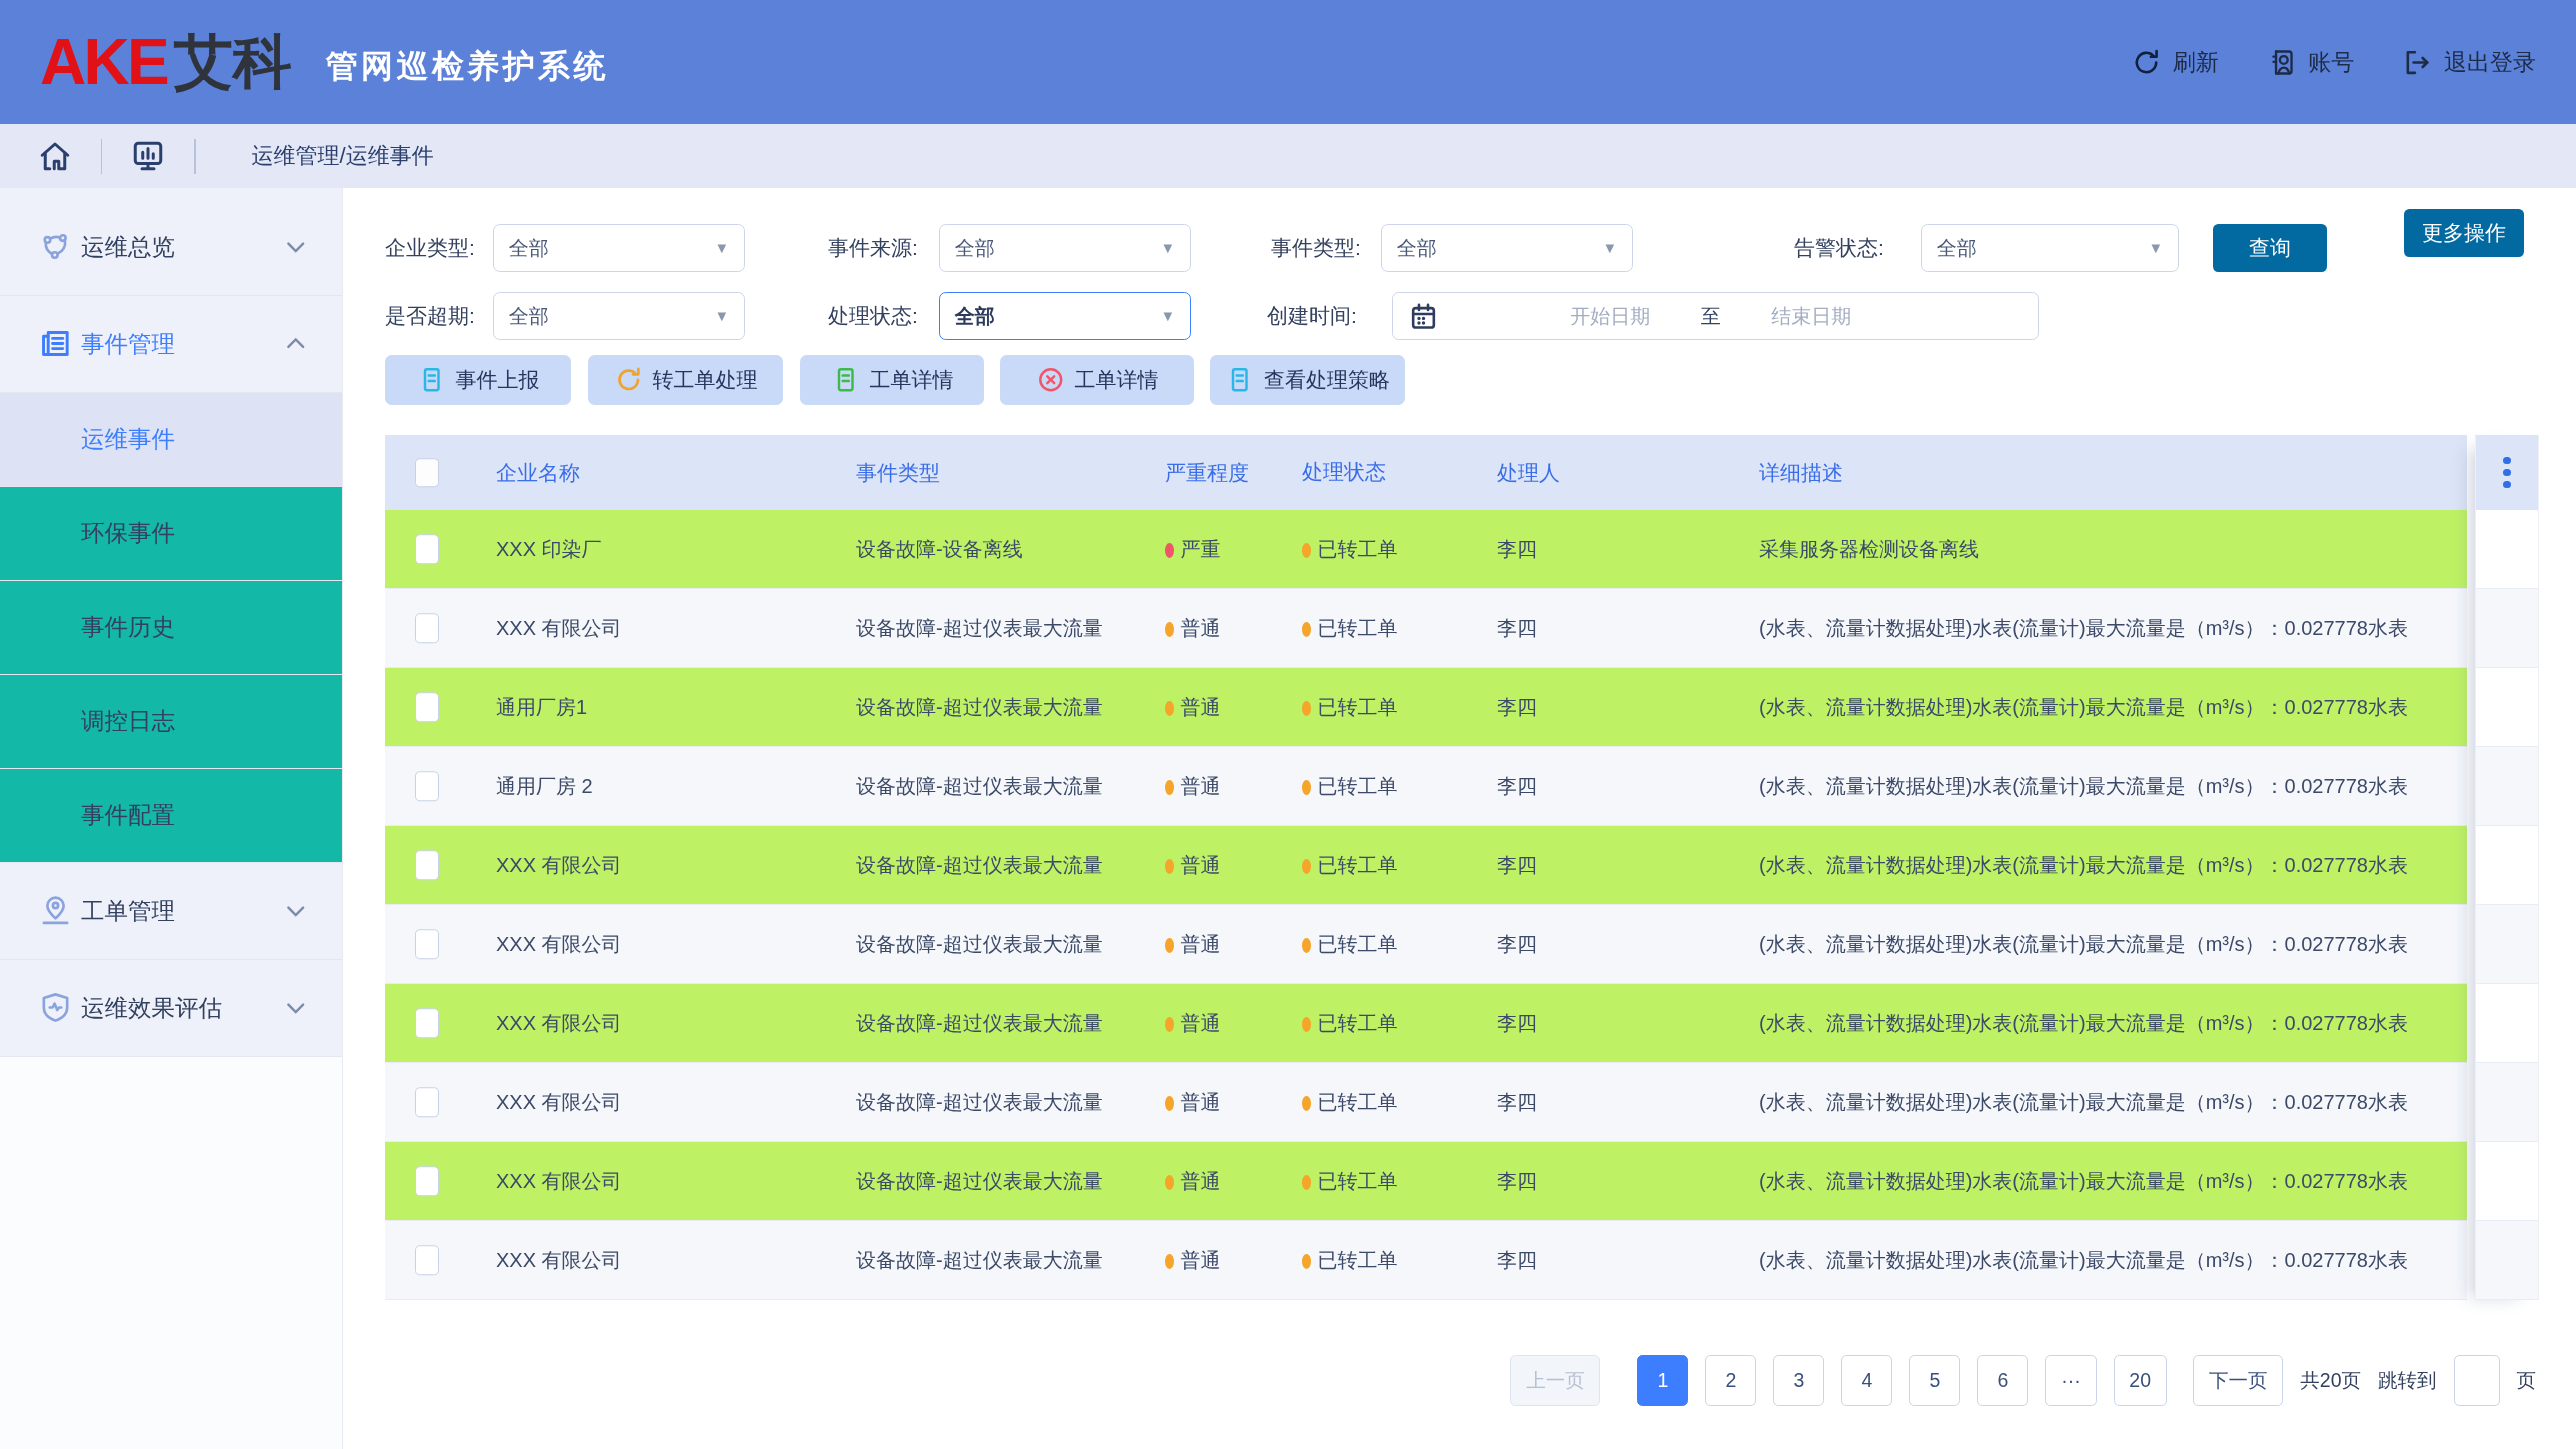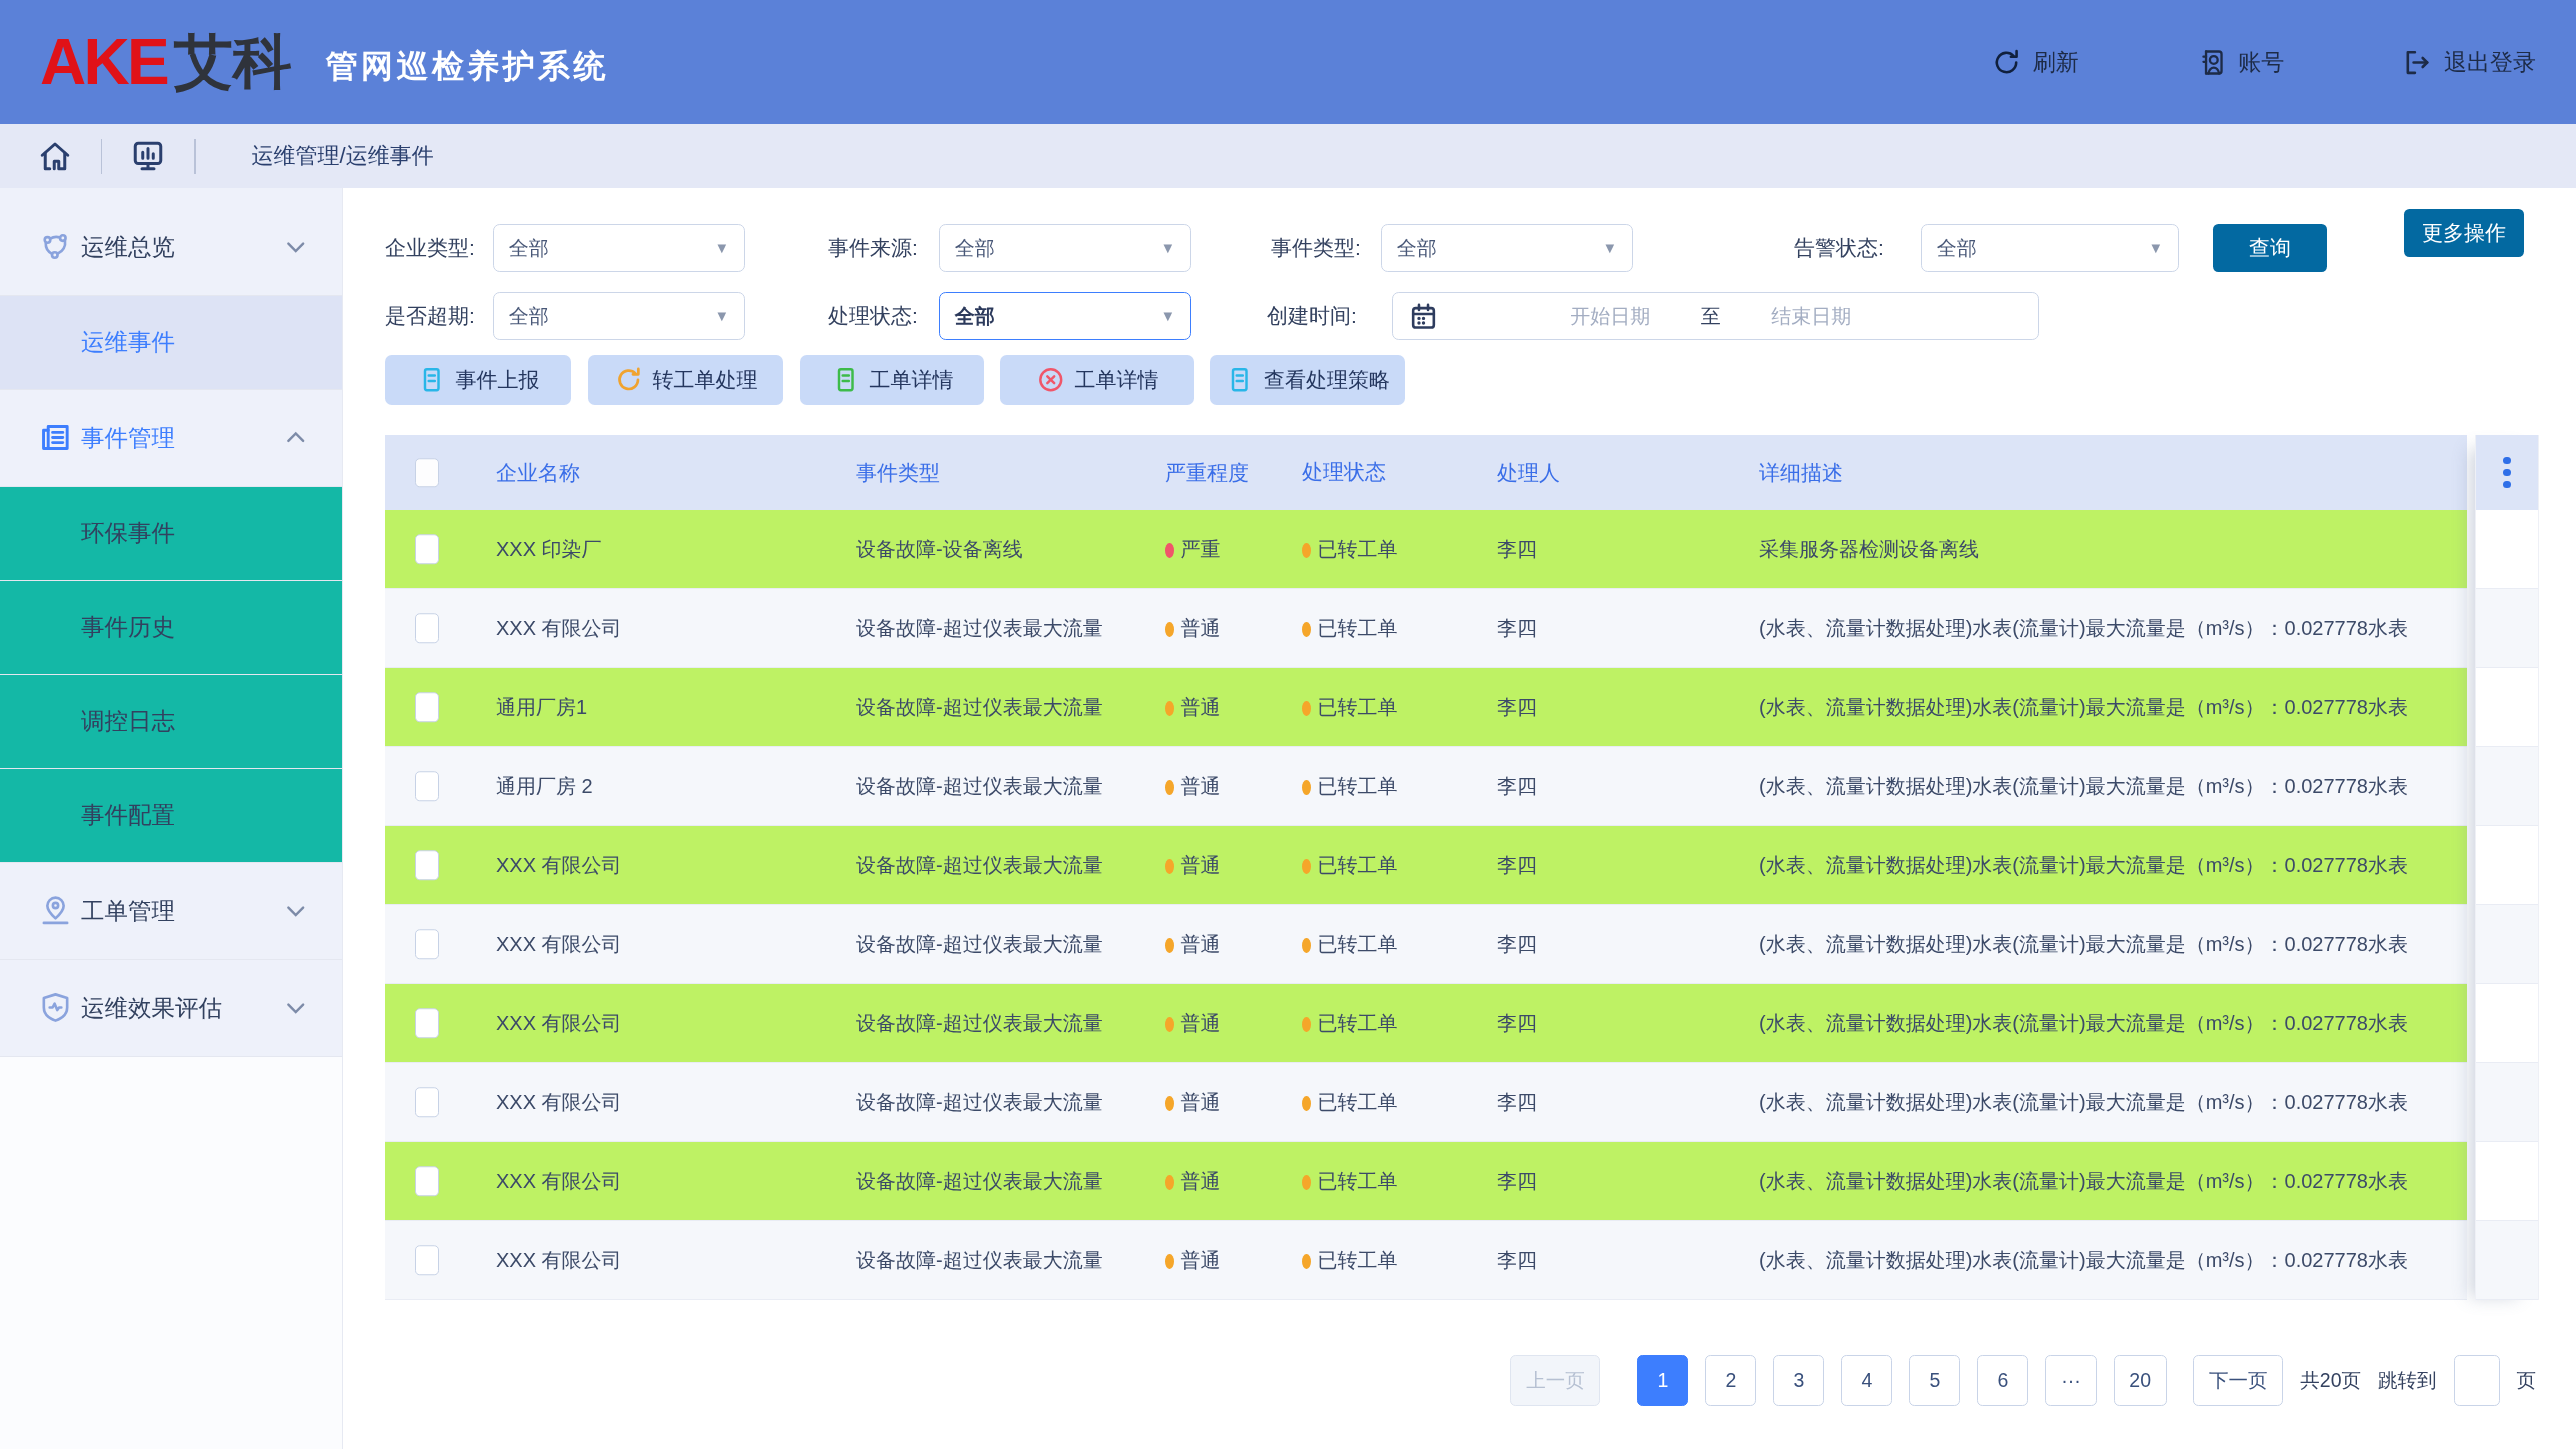--- a/index.html
+++ b/index.html
@@ -3,21 +3,21 @@
 <meta charset="utf-8">
 <style>
   * { margin:0; padding:0; box-sizing:border-box; }
   html,body { width:2576px; height:1449px; overflow:hidden; background:#fff;
     font-family:"Liberation Sans","DejaVu Sans",sans-serif; }
   
   .app-header { height:124px; background:#5b81d8; display:flex; align-items:center; padding:0 40px; }
   .logo-en { font-size:64px; font-weight:900; color:#e01218; letter-spacing:-2.7px; line-height:1; }
   .logo-cn { font-size:59px; font-weight:900; color:#2f333b; margin-left:6.7px; line-height:1; }
   .app-title { font-size:32px; font-weight:700; color:#fff; letter-spacing:3.4px; margin-left:34px; margin-top:9.4px; }
-  .header-actions { margin-left:auto; display:flex; align-items:center; gap:118px; }
+  .header-actions { margin-left:auto; display:flex; align-items:center; gap:48px; }
   .header-action { display:flex; align-items:center; gap:10.7px; color:#1d2b47; font-size:23px; cursor:pointer; }
   .header-action svg { width:31px; height:31px; }
   
   .breadcrumb-bar { height:64px; background:#e4e8f6; display:flex; align-items:center; padding:0 37px; }
   .crumb-icon { width:36px; height:36px; color:#2a3f6e; display:flex; align-items:center; }
   .crumb-sep { width:1.3px; height:35px; background:#b9c2d8; margin:0 28px; }
   .crumb-text { font-size:22px; font-weight:400; color:#2a3f6e; margin-left:28px; }
   
   .layout { display:flex; height:1261px; }
   .sidebar { width:343px; background:#fbfcfe; border-right:0.7px solid #e6e9f2; }
@@ -162,38 +162,38 @@
           </svg>
       </span>
       <span class="side-label">运维总览</span>
       <span class="side-chevron">
         <svg viewBox="0 0 24 24" fill="none" stroke="currentColor" stroke-width="2" stroke-linecap="round">
             <polyline points="6 9.5 12 15.5 18 9.5"></polyline>
           </svg>
       </span>
     </div>
 
-    <div class="side-item child active">
-      <span class="side-label">运维事件</span>
-    </div>
-
     <div class="side-item parent active">
       <span class="side-icon">
         <svg viewBox="0 0 24 24" fill="none" stroke="currentColor" stroke-width="2" stroke-linecap="round" stroke-linejoin="round">
             <path d="M7 4.5h13v15H7z"></path>
             <path d="M7 7H3.8v12.5H7"></path>
             <path d="M10 8.5h7M10 12h7M10 15.5h7"></path>
           </svg>
       </span>
       <span class="side-label">事件管理</span>
       <span class="side-chevron">
         <svg viewBox="0 0 24 24" fill="none" stroke="currentColor" stroke-width="2" stroke-linecap="round">
             <polyline points="6 14.5 12 8.5 18 14.5"></polyline>
           </svg>
       </span>
+    </div>
+
+    <div class="side-item child active">
+      <span class="side-label">运维事件</span>
     </div>
     <div class="side-item child">
       <span class="side-label">环保事件</span>
     </div>
     <div class="side-item child">
       <span class="side-label">事件历史</span>
     </div>
     <div class="side-item child">
       <span class="side-label">调控日志</span>
     </div>

